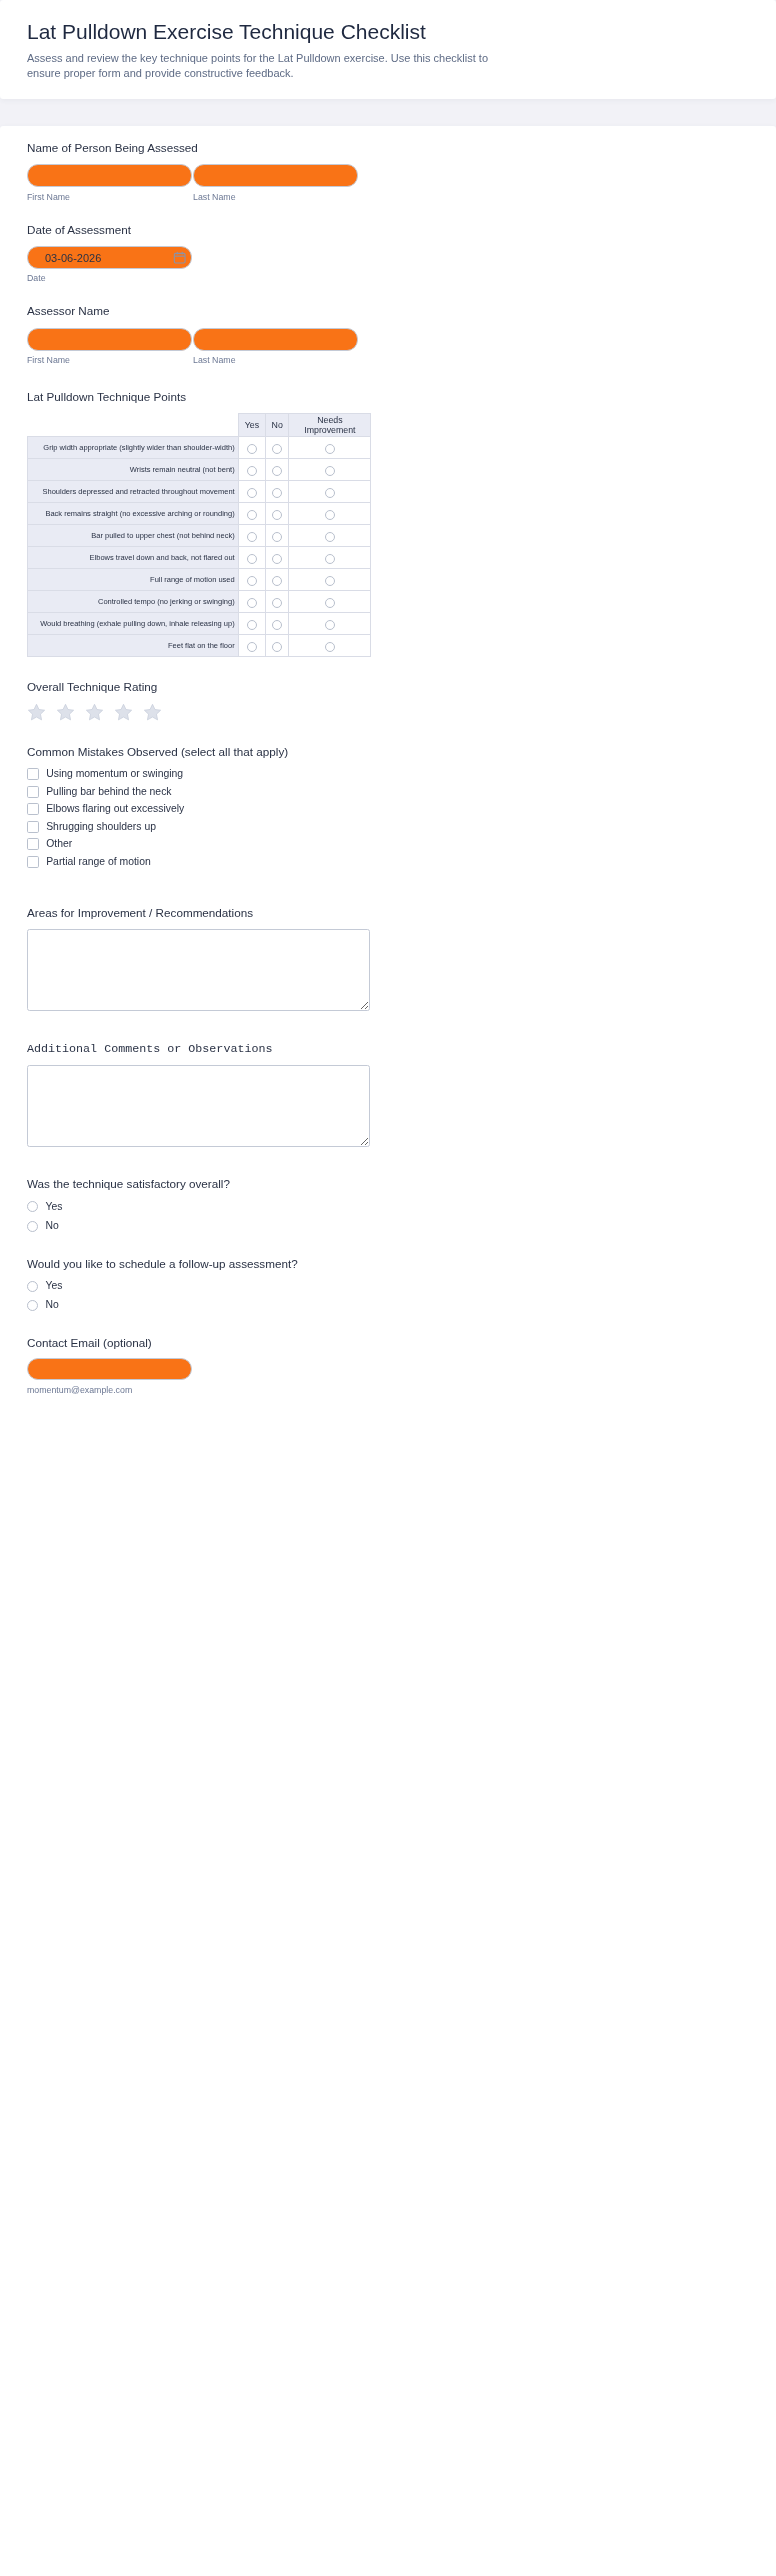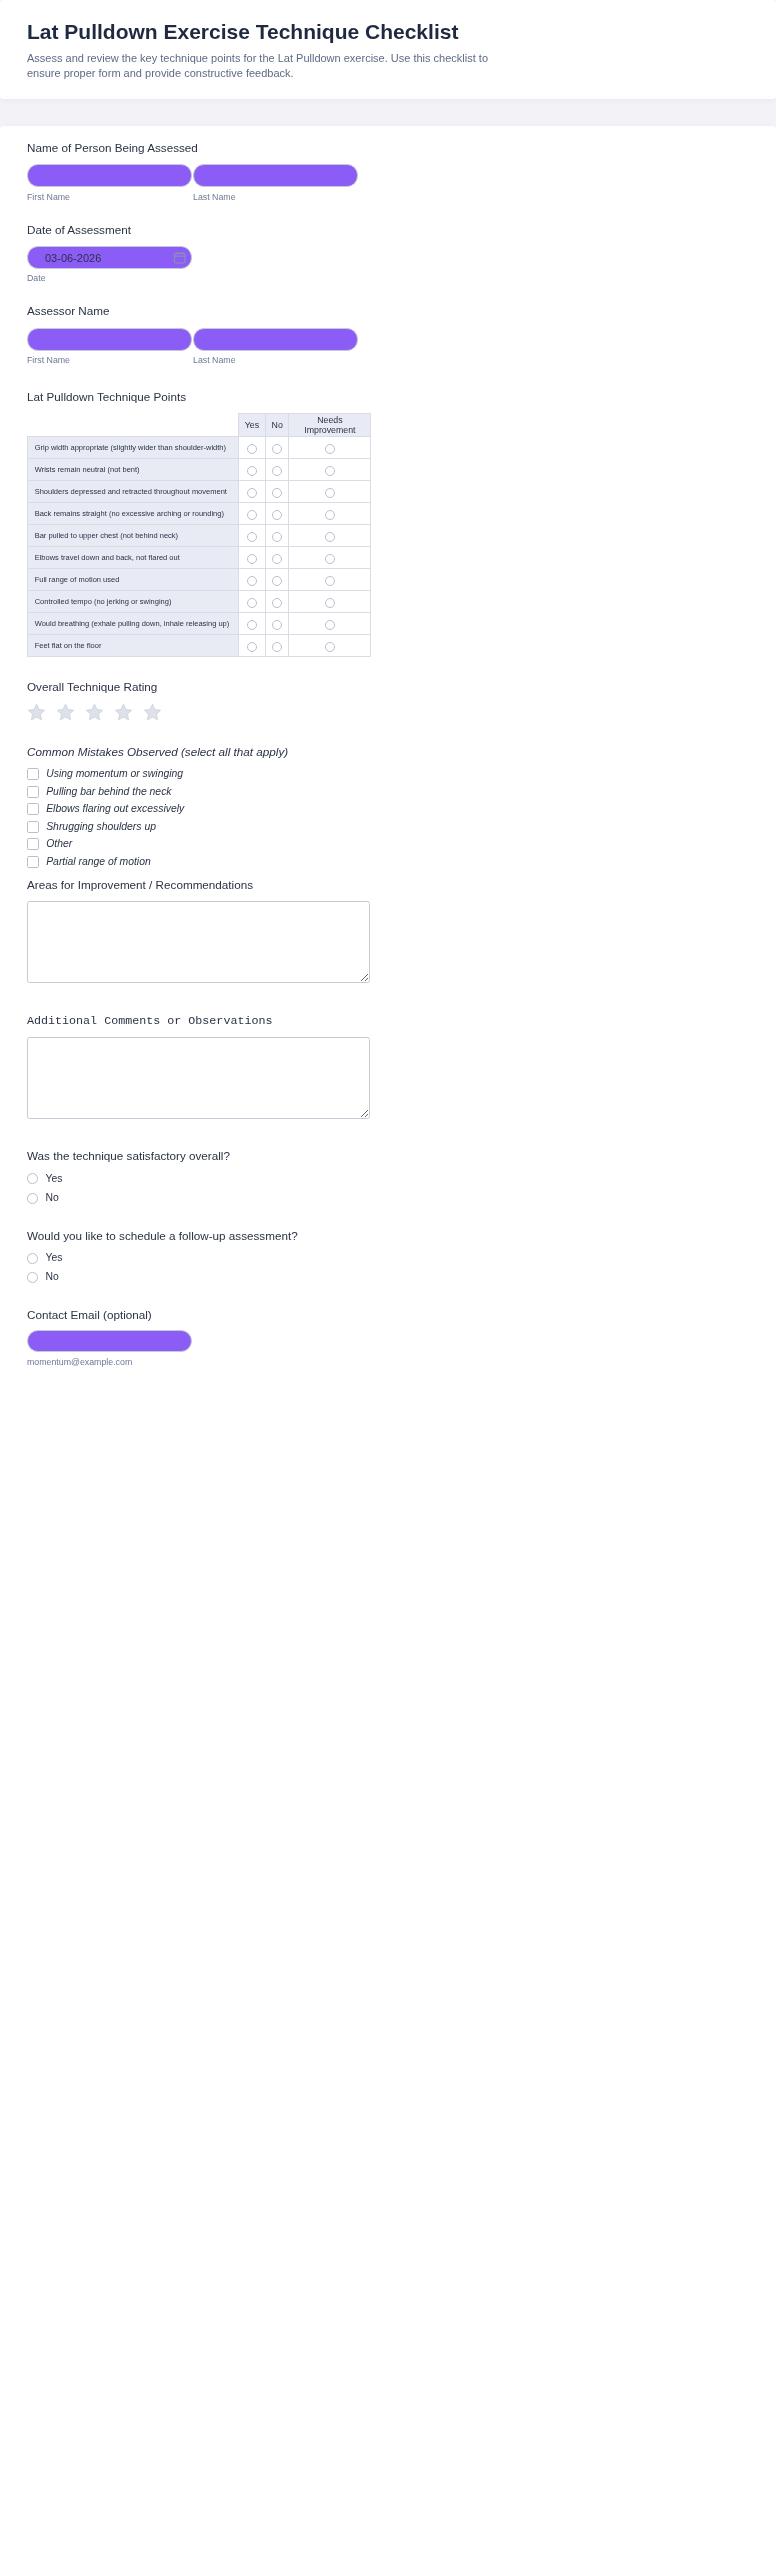--- a/index.html
+++ b/index.html
@@ -10,60 +10,60 @@
   }
   .page { width: 776px; margin: 0 auto; }
   .card {
     background: #ffffff;
     border-radius: 3.3px;
     box-shadow: 0 1.7px 5px rgba(60,70,90,0.05);
   }
   
   .header-card { padding: 19px 27px 10px; margin-bottom: 27.5px; }
   .form-title {
-    font-size: 21px; line-height: 25px; font-weight: 700;
+    font-size: 21px; line-height: 25px; font-weight: 400;
     color: #1f2940; max-width: 434px; margin-bottom: 6.7px;
   }
   .form-subtitle {
     font-size: 11px; line-height: 15px; color: #5e6b85; max-width: 476px;
     padding-bottom: 8.3px;
   }
   
   .main-card { padding: 13.4px 27px 0; }
   .field { margin-bottom: 20px; }
   .q-label {
     display: block; font-size: 11.7px; line-height: 16.7px;
     font-weight: 500; color: #2a3245; margin-bottom: 7.5px;
   }
   .name-row { display: flex; gap: 1px; }
   .sub-col { width: 165px; }
   .text-input {
     width: 165px; height: 23.4px;
     border: 0.8px solid #c4cad6; border-radius: 11px;
     padding: 0 17px; font-size: 11px; color: #2a3245;
-    font-family: inherit; background: #8b5cf6; outline: none;
+    font-family: inherit; background: #f97316; outline: none;
   }
   .sublabel { font-size: 8.8px; color: #6c7894; margin-top: 4.2px; }
   .date-wrap { position: relative; width: 165px; }
   .date-wrap .text-input { width: 165px; padding-right: 23.4px; }
   .cal-icon {
     position: absolute; right: 5.8px; top: 5px; width: 13.4px; height: 13.4px;
     display: inline-flex; cursor: pointer;
   }
   
   .matrix { border-collapse: collapse; table-layout: fixed; width: 343px; margin-top: 0.8px; }
   .matrix th, .matrix td { border: 0.8px solid #d9dce6; }
   .matrix th.corner { border-top-color: transparent; border-left-color: transparent; background: transparent; }
   .matrix thead th {
     background: #e9ebf4; font-weight: 400; font-size: 8.8px;
     color: #2a3245; height: 23.4px; text-align: center; padding: 0 1.7px;
   }
   .matrix td.q {
     background: #e9ebf4; font-size: 7.5px; color: #2a3245;
-    padding: 0 3.3px 0 6.7px; height: 22px; white-space: nowrap; overflow: hidden;
+    padding: 0 3.3px 0 6.7px; height: 22px; white-space: nowrap; overflow: hidden; text-align: right;
   }
   .matrix td.c { background: #ffffff; text-align: center; vertical-align: middle; }
   .radio {
     display: inline-block; width: 10px; height: 10px;
     border: 0.8px solid #b9c0cd; border-radius: 50%; background: #fff;
     vertical-align: middle; cursor: pointer;
   }
   
   .stars { display: flex; gap: 10px; margin-top: 2.5px; }
   .star { display: inline-flex; cursor: pointer; }
@@ -82,21 +82,21 @@
   
   .textarea {
     width: 343px; height: 82px; resize: both;
     border: 0.8px solid #c4cad6; border-radius: 2.5px;
     padding: 5px 6.7px; font-size: 11px; color: #2a3245;
     font-family: inherit; outline: none;
   }
   
   .field-table { margin-bottom: 22px; }
   .field-rating { margin-bottom: 22px; }
-  .field-mistakes { margin-bottom: 9px; font-style: italic; }
+  .field-mistakes { margin-bottom: 37px; }
   .field-improvement { margin-bottom: 27px; }
   .field-comments { margin-bottom: 25px; font-family: Liberation Mono, monospace; }
   .field-radio-q { margin-bottom: 23.4px; }
   .bottom-spacer { height: 1252px; }
 </style>
 </head>
 <body>
 
 <div class="page">
 

